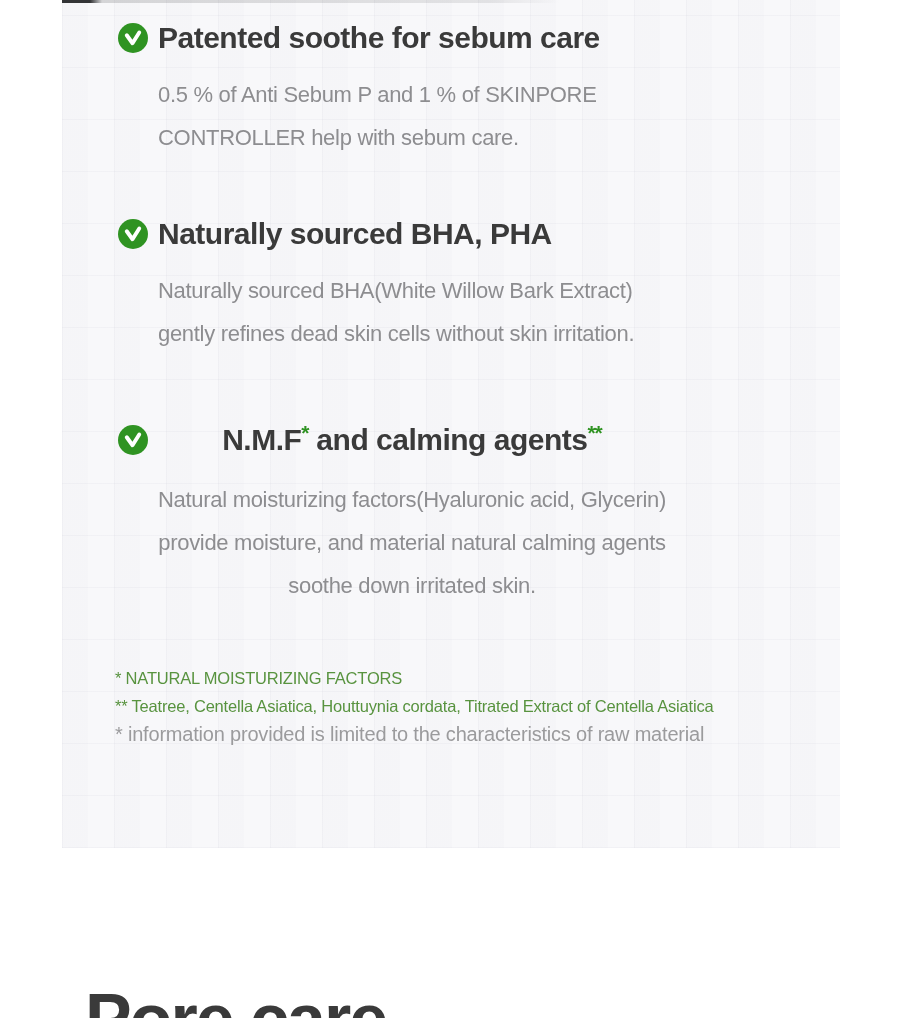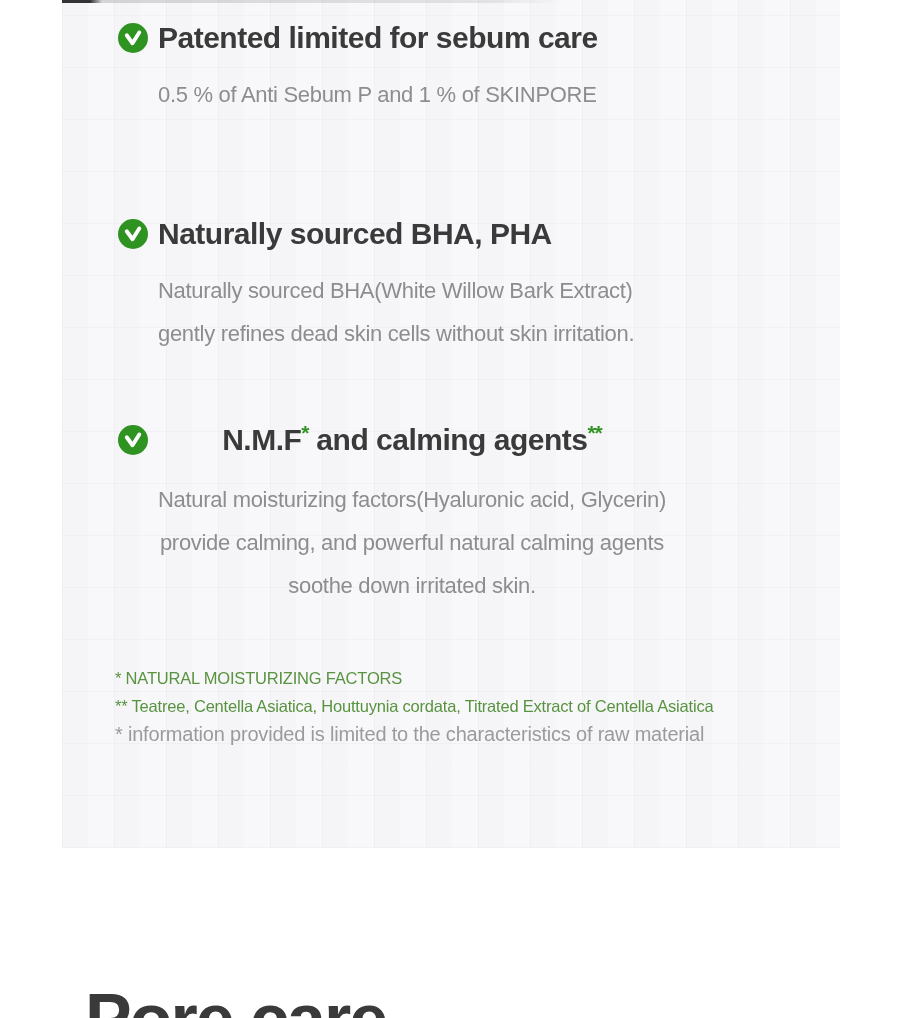--- a/index.html
+++ b/index.html
@@ -59,23 +59,24 @@
 <div class="panel">
 
   <div class="top-remnant"></div>
 
   <div class="section s1">
     <svg class="check-badge" viewBox="0 0 24 24">
       <circle cx="12" cy="12" r="12" fill="#2f9322"></circle>
       <polyline points="7,9.8 11.6,16.2 17,7.6" fill="none" stroke="#ffffff" stroke-width="3.1" stroke-linecap="round" stroke-linejoin="round"></polyline>
     </svg>
     <div class="sec-content">
-      <div class="sec-title">Patented limited for sebum care</div>
+      <div class="sec-title">Patented soothe for sebum care</div>
       <div class="sec-body">
         <div>0.5 %  of Anti Sebum P and 1 % of SKINPORE</div>
+        <div>CONTROLLER help with sebum care.</div>
       </div>
     </div>
   </div>
 
   <div class="section s2">
     <svg class="check-badge" viewBox="0 0 24 24">
       <circle cx="12" cy="12" r="12" fill="#2f9322"></circle>
       <polyline points="7,9.8 11.6,16.2 17,7.6" fill="none" stroke="#ffffff" stroke-width="3.1" stroke-linecap="round" stroke-linejoin="round"></polyline>
     </svg>
     <div class="sec-content">
@@ -89,21 +90,21 @@
 
   <div class="section s3">
     <svg class="check-badge" viewBox="0 0 24 24">
       <circle cx="12" cy="12" r="12" fill="#2f9322"></circle>
       <polyline points="7,9.8 11.6,16.2 17,7.6" fill="none" stroke="#ffffff" stroke-width="3.1" stroke-linecap="round" stroke-linejoin="round"></polyline>
     </svg>
     <div class="sec-content">
       <div class="sec-title"><span>N.M.F</span><span class="sup-ast">*</span><span> and calming agents</span><span class="sup-ast">**</span></div>
       <div class="sec-body">
         <div>Natural moisturizing factors(Hyaluronic acid, Glycerin)</div>
-        <div>provide calming, and powerful natural calming agents</div>
+        <div>provide moisture, and material natural calming agents</div>
         <div>soothe down irritated skin.</div>
       </div>
     </div>
   </div>
 
   <div class="footnotes">
     <div class="footnote-green">* NATURAL MOISTURIZING FACTORS</div>
     <div class="footnote-green">** Teatree, Centella Asiatica, Houttuynia cordata, Titrated Extract of Centella Asiatica</div>
     <div class="footnote-gray">* information provided is limited to the characteristics of raw material</div>
   </div>

